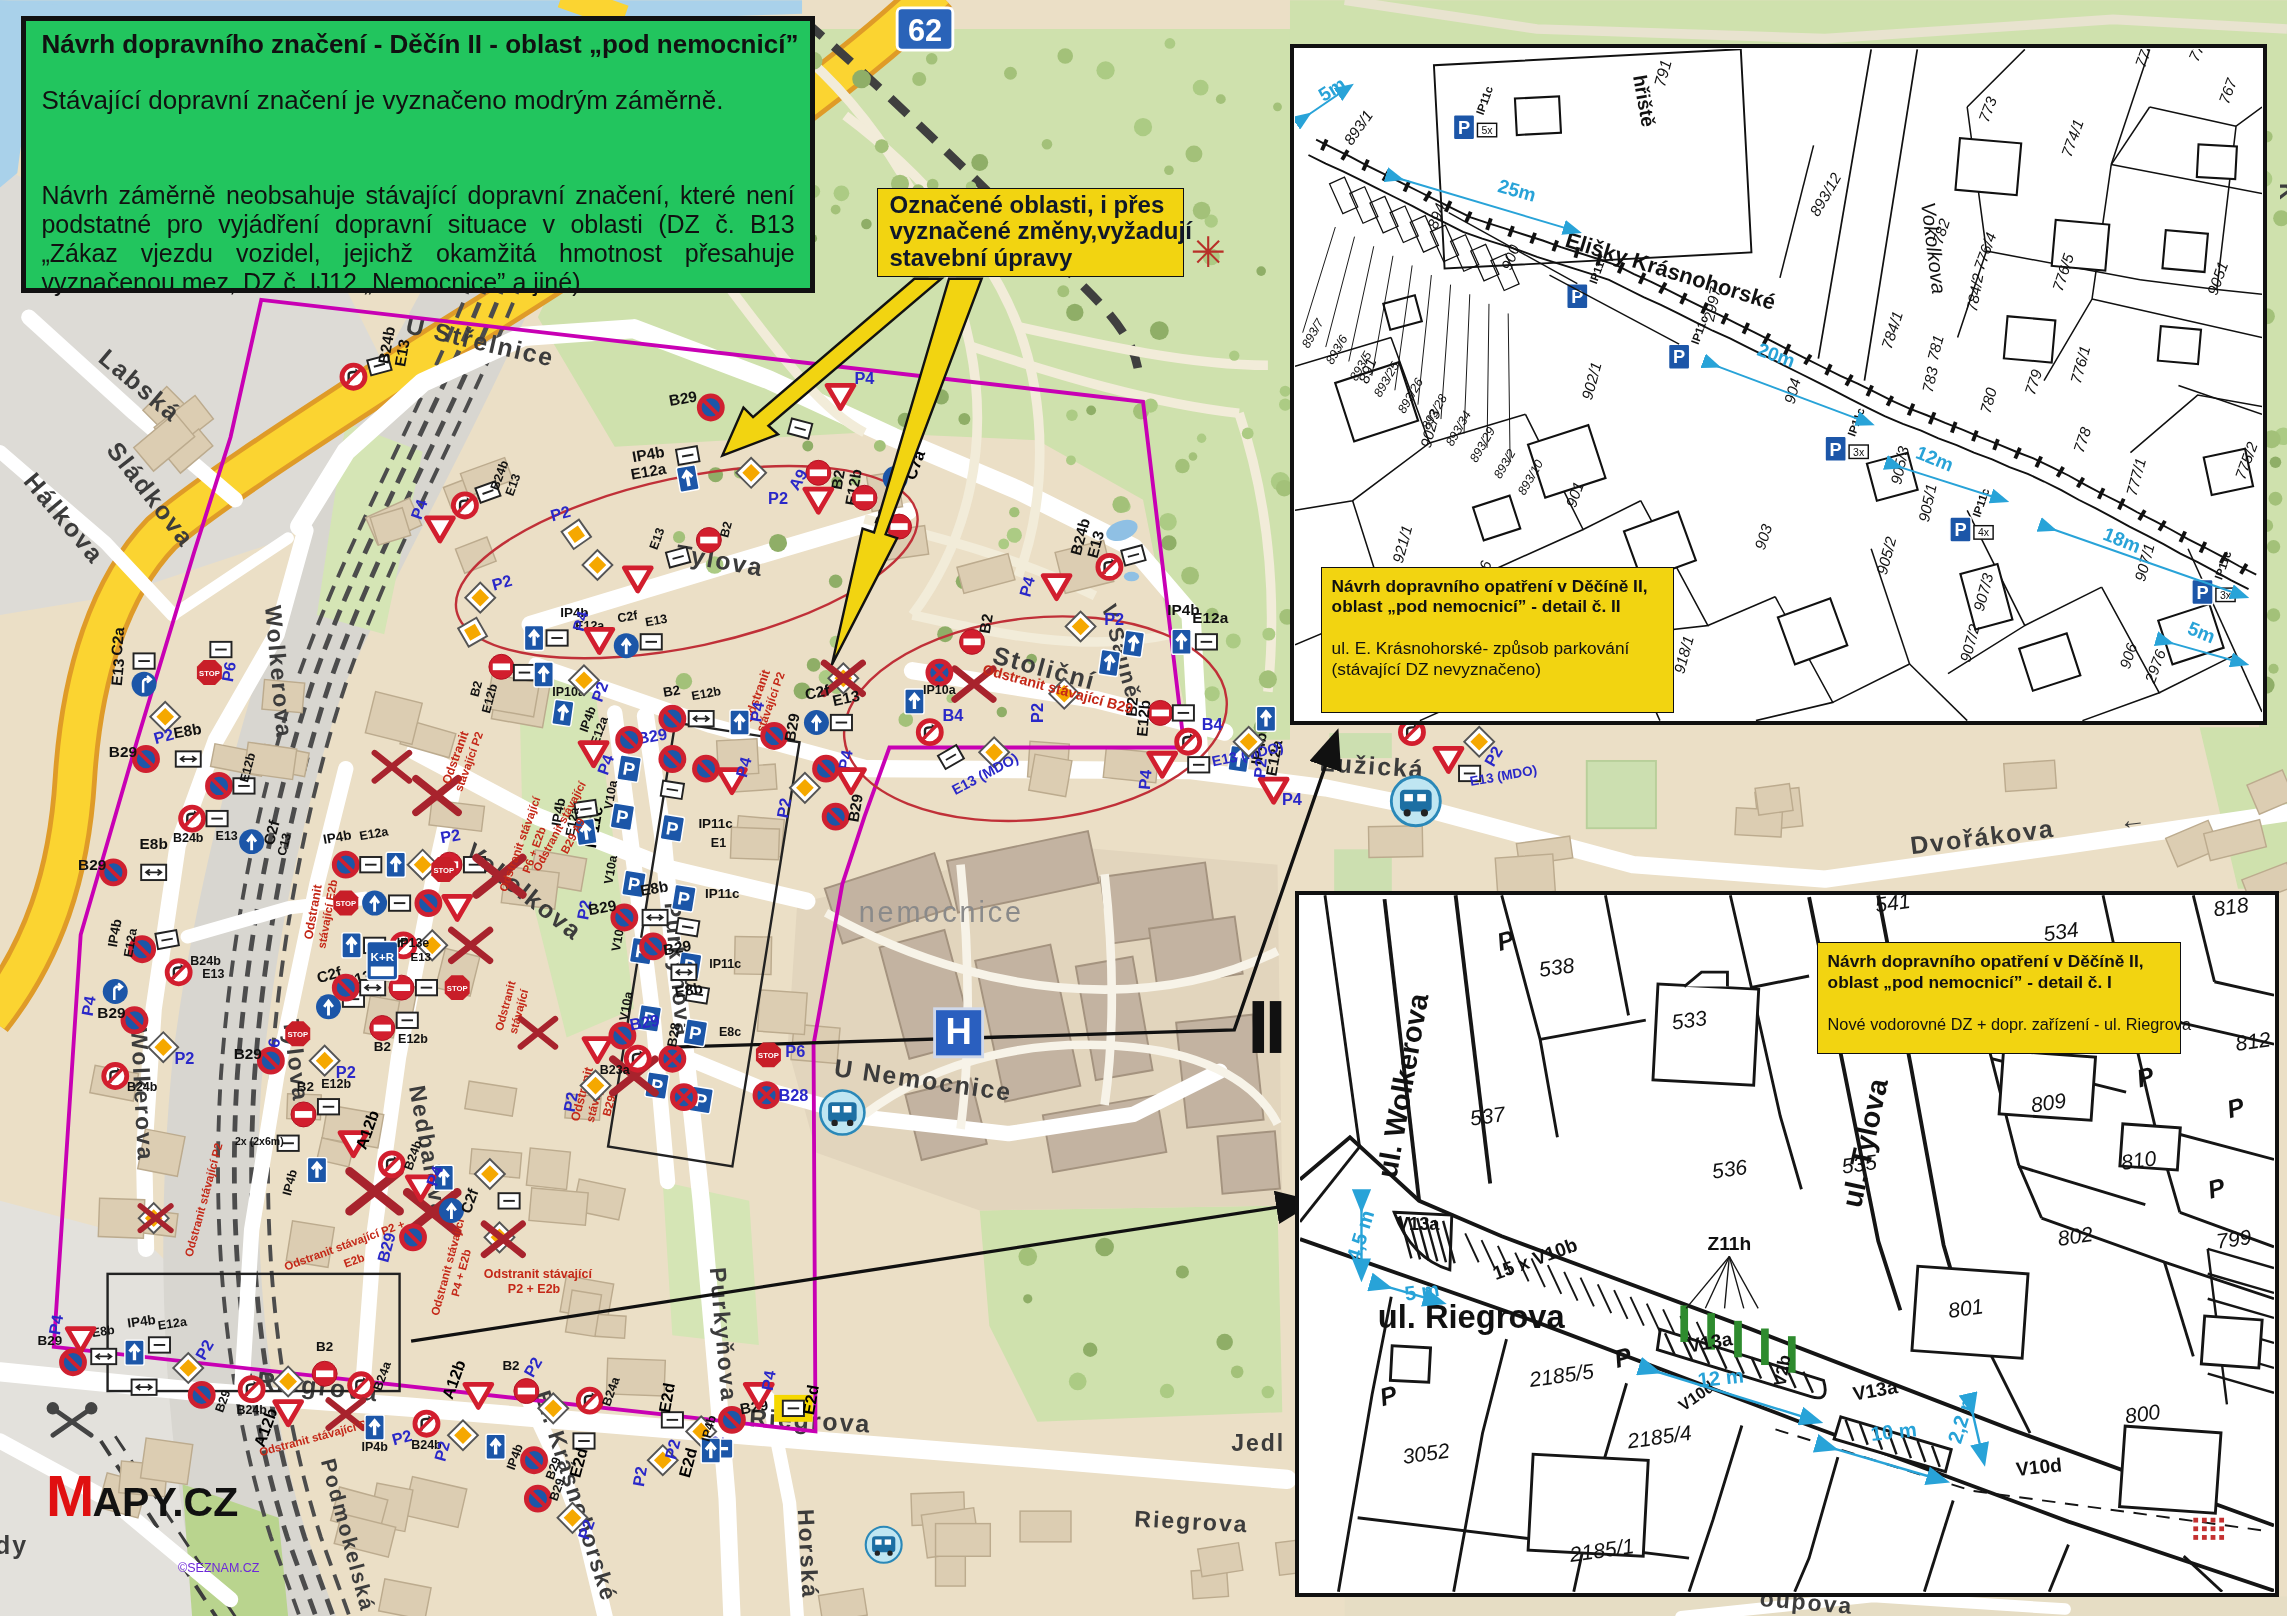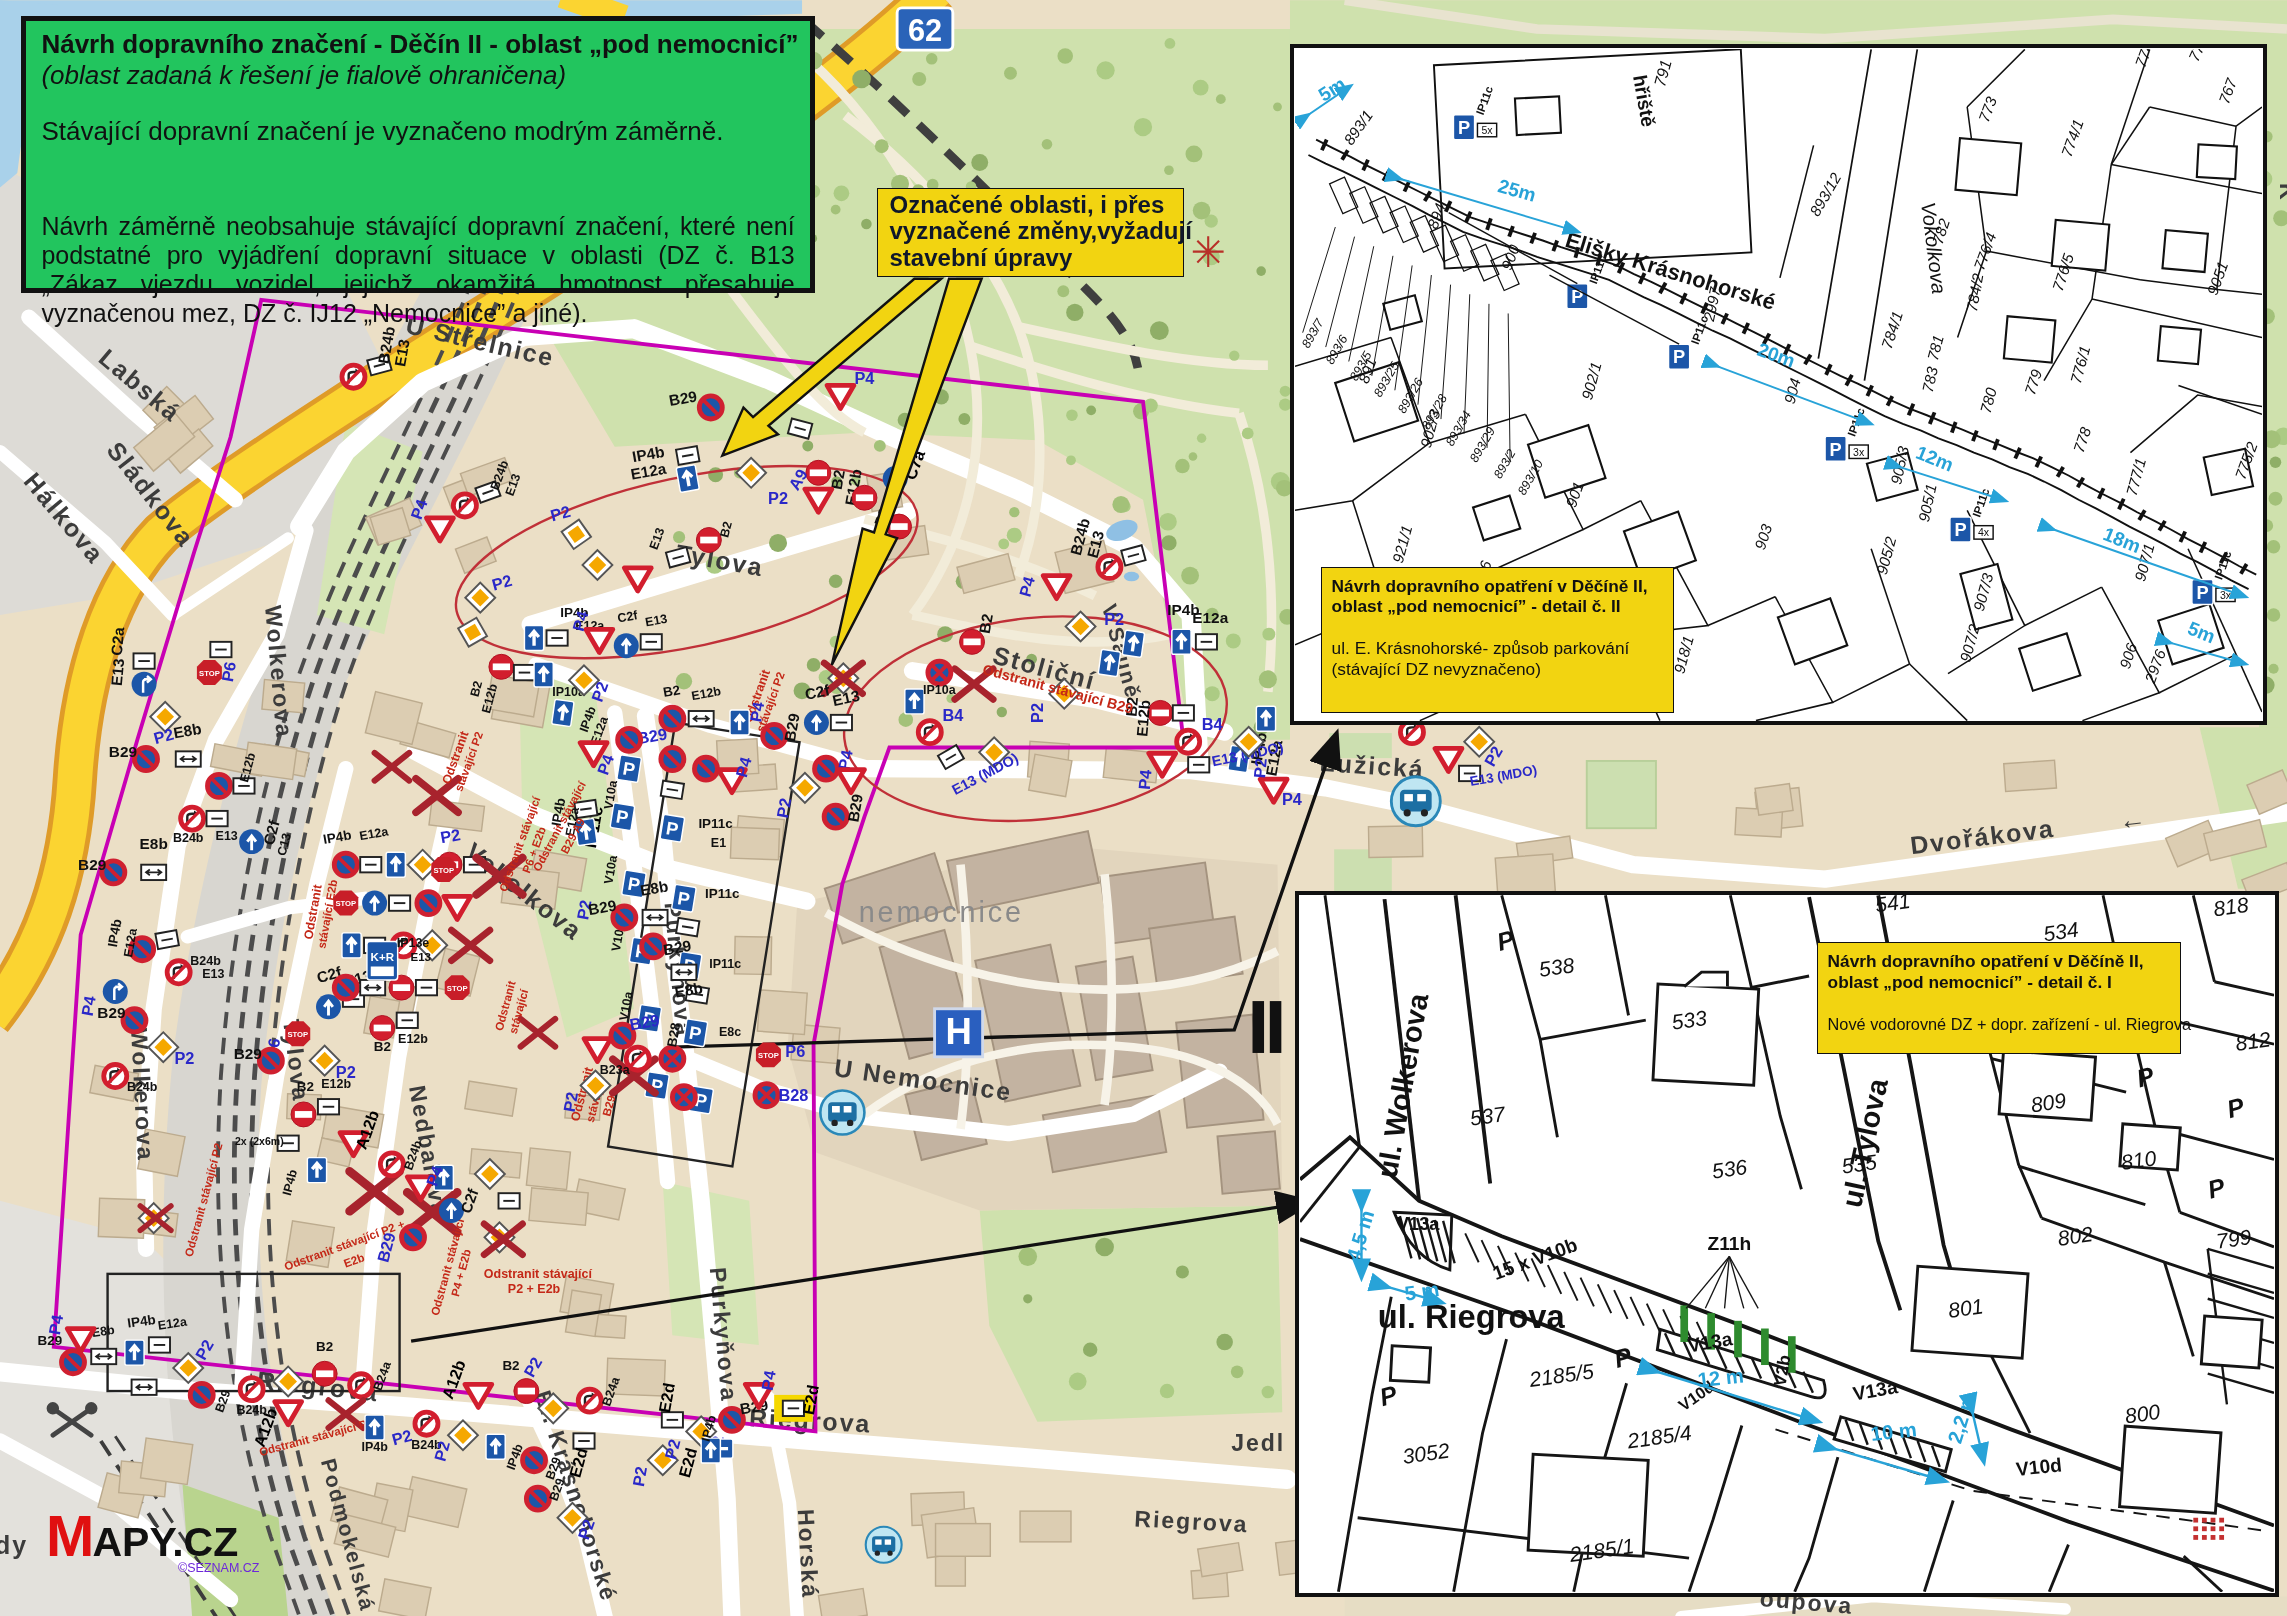--- a/index.html
+++ b/index.html
@@ -1353,21 +1353,20 @@
 <g transform="translate(740,1510)">
       <use href="#sIP4b"></use>
     </g>
 <text x="742" y="1488" transform="rotate(-75 742 1488)" font-size="13" font-weight="bold" fill="#111" text-anchor="middle">IP4b</text>
 <text x="706" y="1510" transform="rotate(-75 706 1510)" font-size="17" font-weight="bold" fill="#2a28c8" text-anchor="middle">P2</text>
 <text x="722" y="1524" transform="rotate(-75 722 1524)" font-size="17" font-weight="bold" fill="13" text-anchor="middle">E2d</text>
 </svg>
 
 <div class="abs" style="left:21px;top:16.3px;width:794px;height:277px;background:#22c55e;border:5.8px solid #111;box-sizing:border-box;padding:7.7px 15.4px 0 15.4px;color:#111;">
 <div style="font-size:26px;font-weight:bold;white-space:nowrap;">Návrh dopravního značení - Děčín II - oblast „pod nemocnicí”</div>
-<div style="font-size:26px;font-style:italic;">(oblast zadaná k řešení je fialově ohraničena)</div>
 <div style="height:25px;"></div>
 <div style="font-size:26px;">Stávající dopravní značení je vyznačeno modrým záměrně.</div>
 <div style="height:25px;"></div>
 <div style="font-size:25px;text-align:justify;line-height:1.16;margin-top:40px;">Návrh záměrně neobsahuje stávající dopravní značení, které není podstatné pro vyjádření dopravní situace v&nbsp;oblasti (DZ č.&nbsp;B13 „Zákaz vjezdu vozidel, jejichž okamžitá hmotnost přesahuje vyznačenou mez, DZ&nbsp;č.&nbsp;IJ12 „Nemocnice” a&nbsp;jiné).</div>
 </div>
 
 <div class="abs" style="left:877px;top:188px;width:307px;height:89px;background:#f2d411;border:1.9px solid #111;box-sizing:border-box;padding:2.9px 0 0 11.5px;color:#0f172a;font-size:24px;font-weight:bold;line-height:1.1;white-space:nowrap;">Označené oblasti, i přes<br>vyznačené změny,vyžadují<br>stavební úpravy</div>
 <svg class="abs" style="left:0;top:0" width="2287" height="1617" viewBox="0 0 2381 1683">
 
 <path d="M952,290 L980,290 L800,443 L810,452 L752,474 L774,424 L784,434 Z" fill="#f2d411" stroke="#111" stroke-width="2.5"></path>
@@ -1789,14 +1788,14 @@
       <rect x="939" y="666" width="5" height="5"></rect>
       <rect x="948" y="666" width="5" height="5"></rect>
       <rect x="957" y="666" width="5" height="5"></rect>
     </g>
 </svg>
 
 <div class="abs" style="left:1817px;top:942px;width:364px;height:112px;background:#f2d411;border:1.9px solid #111;box-sizing:border-box;padding:7.7px 9.6px;color:#111;font-size:16.3px;line-height:1.25;">
 <b style="font-size:17.3px;">Návrh dopravního opatření v Děčíně II, oblast „pod nemocnicí” - detail č. I</b><br><br>
 <span style="white-space:nowrap;">Nové vodorovné DZ + dopr. zařízení - ul. Riegrova</span></div>
 
-<div class="abs" style="left:46px;top:1502px;font-family:'Liberation Sans',sans-serif;font-weight:bold;"><span style="font-size:58px;color:#e01010;letter-spacing:-1.9px;">M</span><span style="font-size:41px;color:#111;letter-spacing:0px;">APY.CZ</span></div>
+<div class="abs" style="left:46px;top:1462px;font-family:'Liberation Sans',sans-serif;font-weight:bold;"><span style="font-size:58px;color:#e01010;letter-spacing:-1.9px;">M</span><span style="font-size:41px;color:#111;letter-spacing:0px;">APY.CZ</span></div>
 <div class="abs" style="left:178px;top:1561px;font-size:12.5px;color:#6d28d9;">©SEZNAM.CZ</div>
 
 </body></html>

